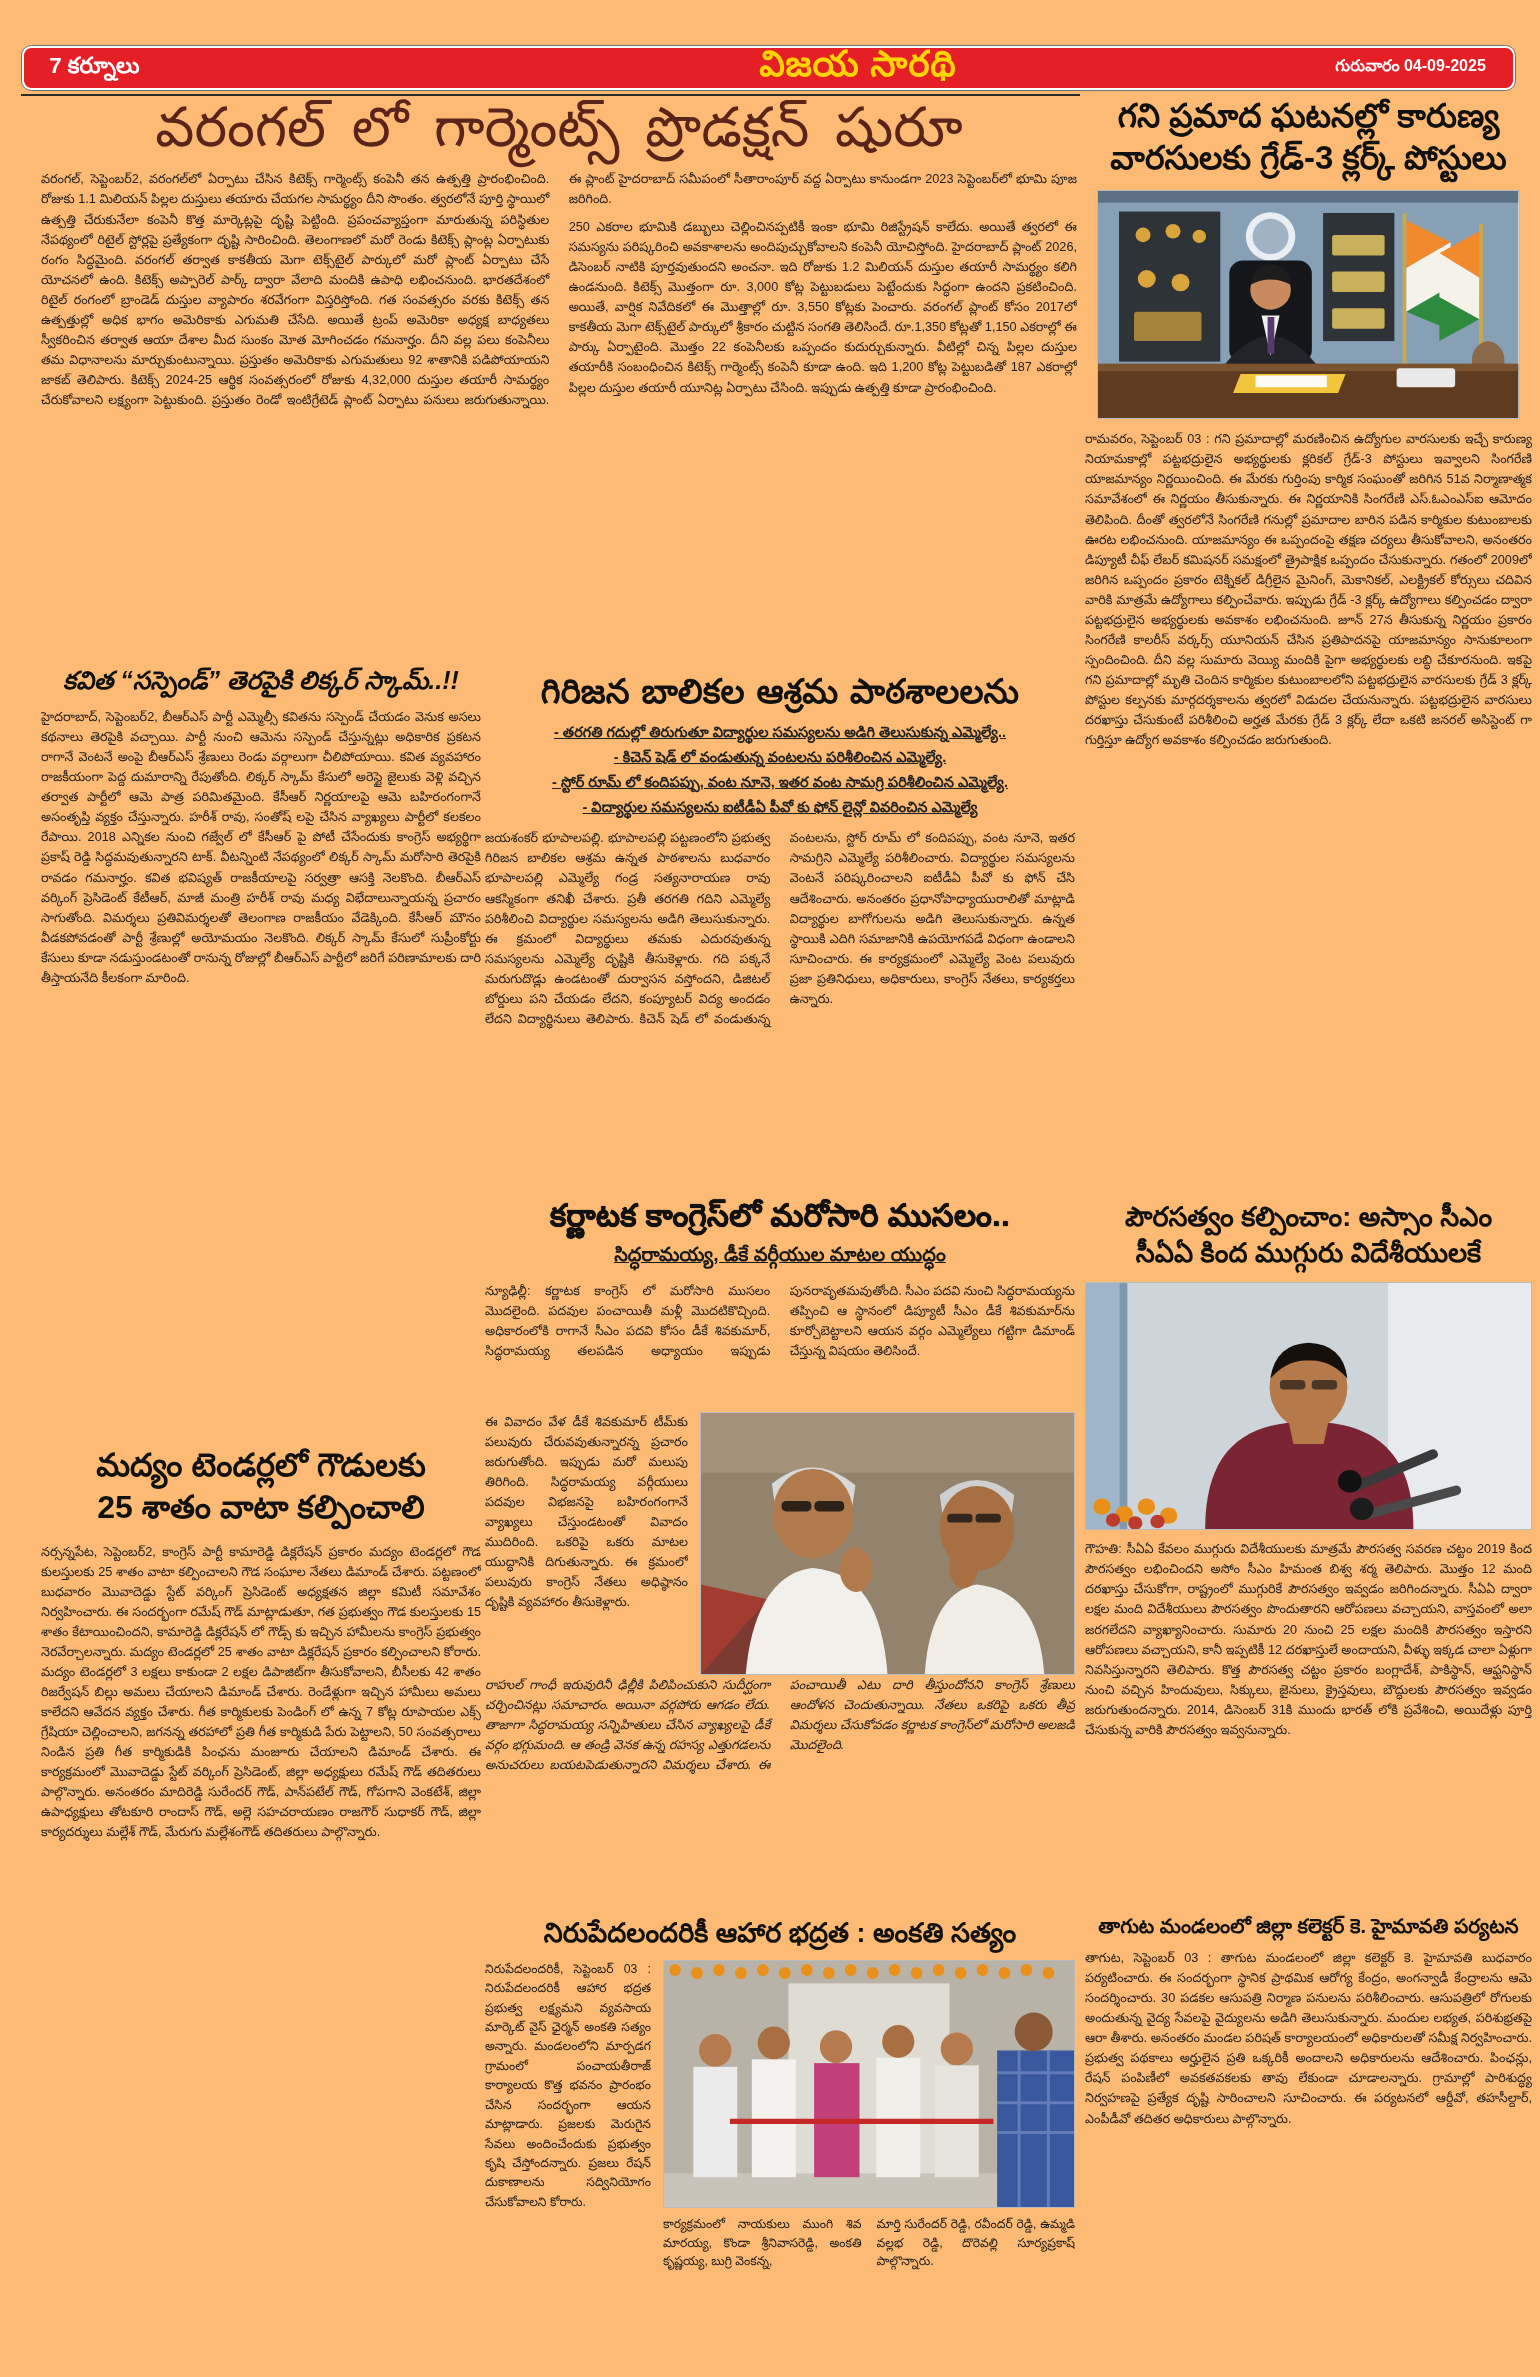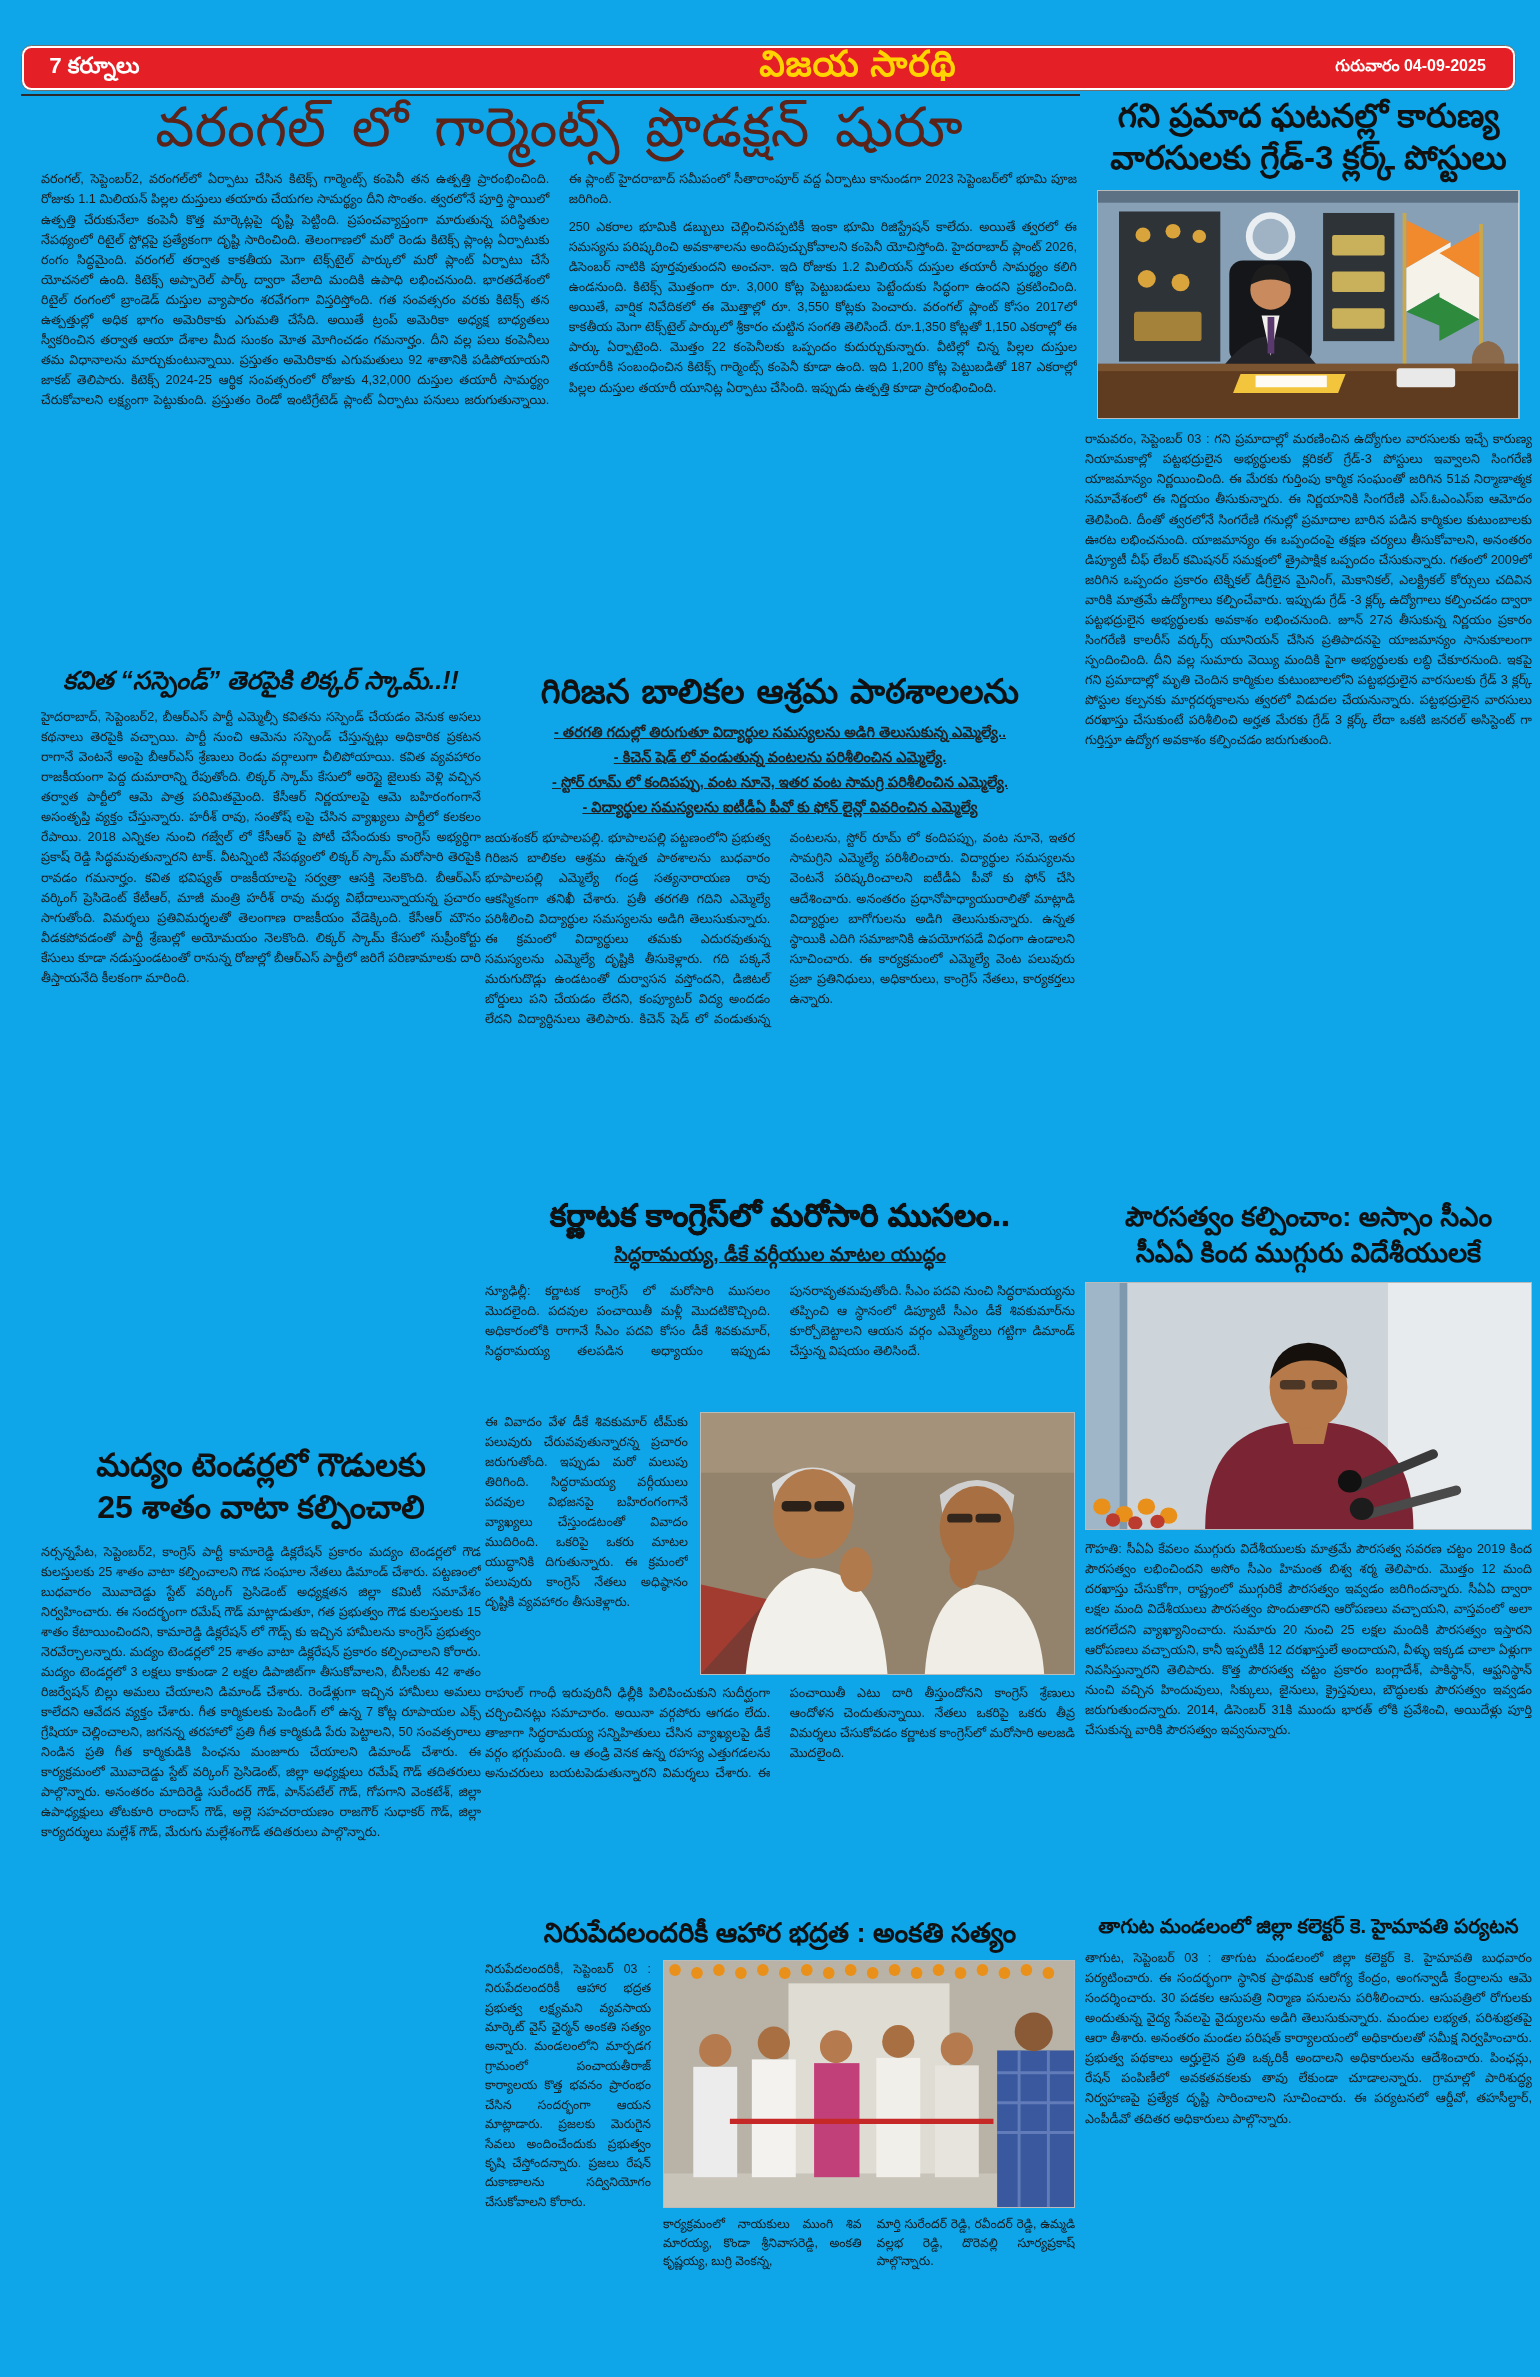--- a/index.html
+++ b/index.html
@@ -1,16 +1,16 @@
 <!DOCTYPE html>
 <html style="font-size:12px"><head>
 <meta charset="utf-8">
 <style>
   html,body{margin:0;padding:0;background:#9a9a9a;}
-  .page{position:relative;width:1541px;height:2377px;background:#0ea5e9;
+  .page{position:relative;width:1541px;height:2377px;background:#fdba74;
         font-family:"Liberation Sans", sans-serif;color:#1a1a1a;overflow:hidden;}
   
   .masthead-outer{position:absolute;left:21px;top:45px;width:1495px;height:46px;
         border:1.5px solid #6f6f6f;border-radius:10.4px;background:#ffffff;padding:2.2px;box-sizing:border-box;}
   .masthead{width:100%;height:100%;background:#e41f25;border-radius:7.5px;position:relative;}
   .masthead .page-label{position:absolute;left:25px;top:50%;transform:translateY(-50%);
         color:#ffffff;font-size:22.4px;font-weight:bold;}
   .masthead .paper-name{position:absolute;left:56%;top:50%;transform:translate(-50%,-50%);
         color:#ffd400;font-size:36px;font-weight:bold;letter-spacing:0.7px;}
   .masthead .date-label{position:absolute;right:27px;top:50%;transform:translateY(-50%);
@@ -123,21 +123,21 @@
 
           <path d="M320,110 q50,-40 100,0 l-5,35 q-45,-22 -90,0 z" fill="#cfcfcf"></path>
           <ellipse cx="370" cy="155" rx="50" ry="57" fill="#a86f42"></ellipse>
           <path d="M300,350 C305,270 335,235 370,230 C425,236 455,275 460,350 Z" fill="#efede6"></path>
           <ellipse cx="352" cy="208" rx="19" ry="27" fill="#a86f42"></ellipse>
           <rect x="330" y="135" width="34" height="12" rx="5" fill="#33271d"></rect>
           <rect x="368" y="135" width="34" height="12" rx="5" fill="#33271d"></rect>
         </svg>
       </div>
     </div>
-    <div class="body-text two-col" style="height:145px;margin-top:8px;">
+    <div class="body-text two-col" style="height:145px;margin-top:0;font-style:italic;">
       <p>రాహుల్ గాంధీ ఇరువురినీ ఢిల్లీకి పిలిపించుకుని సుదీర్ఘంగా చర్చించినట్లు సమాచారం. అయినా వర్గపోరు ఆగడం లేదు. తాజాగా సిద్ధరామయ్య సన్నిహితులు చేసిన వ్యాఖ్యలపై డీకే వర్గం భగ్గుమంది. ఆ తండ్రి వెనక ఉన్న రహస్య ఎత్తుగడలను అనుచరులు బయటపెడుతున్నారని విమర్శలు చేశారు. ఈ పంచాయితీ ఎటు దారి తీస్తుందోనని కాంగ్రెస్ శ్రేణులు ఆందోళన చెందుతున్నాయి. నేతలు ఒకరిపై ఒకరు తీవ్ర విమర్శలు చేసుకోవడం కర్ణాటక కాంగ్రెస్‌లో మరోసారి అలజడి మొదలైంది.</p>
     </div>
   </div>
 
   <div class="article" style="left:485px;top:1917px;width:590px;height:426px;">
     <h2 class="hl hl-food">నిరుపేదలందరికీ ఆహార భద్రత : అంకతి సత్యం</h2>
     <div class="row">
       <div class="body-text" style="width:166px;height:350px;font-size:12.3px;">
         <p>నిరుపేదలందరికీ, సెప్టెంబర్ 03 : నిరుపేదలందరికీ ఆహార భద్రత ప్రభుత్వ లక్ష్యమని వ్యవసాయ మార్కెట్ వైస్ ఛైర్మన్ అంకతి సత్యం అన్నారు. మండలంలోని మార్పడగ గ్రామంలో పంచాయతీరాజ్ కార్యాలయ కొత్త భవనం ప్రారంభం చేసిన సందర్భంగా ఆయన మాట్లాడారు. ప్రజలకు మెరుగైన సేవలు అందించేందుకు ప్రభుత్వం కృషి చేస్తోందన్నారు. ప్రజలు రేషన్ దుకాణాలను సద్వినియోగం చేసుకోవాలని కోరారు.</p>
       </div>

